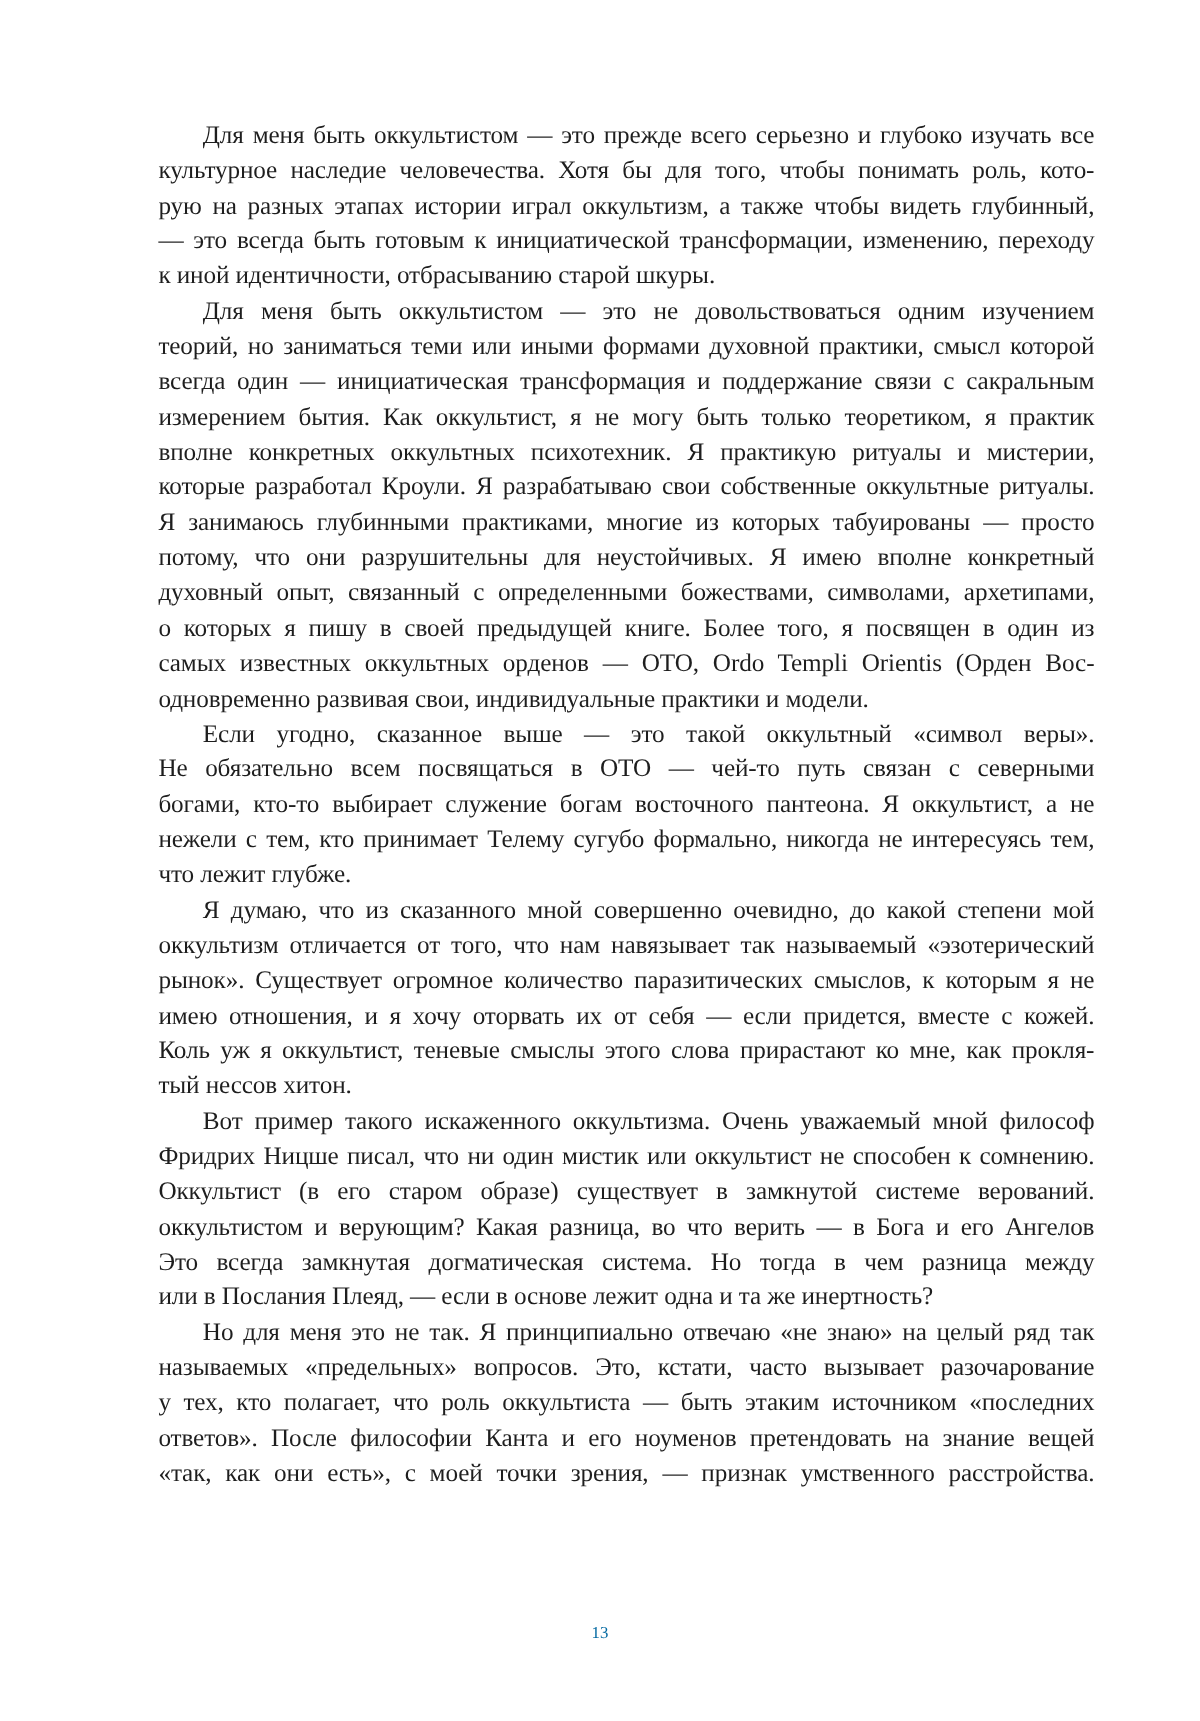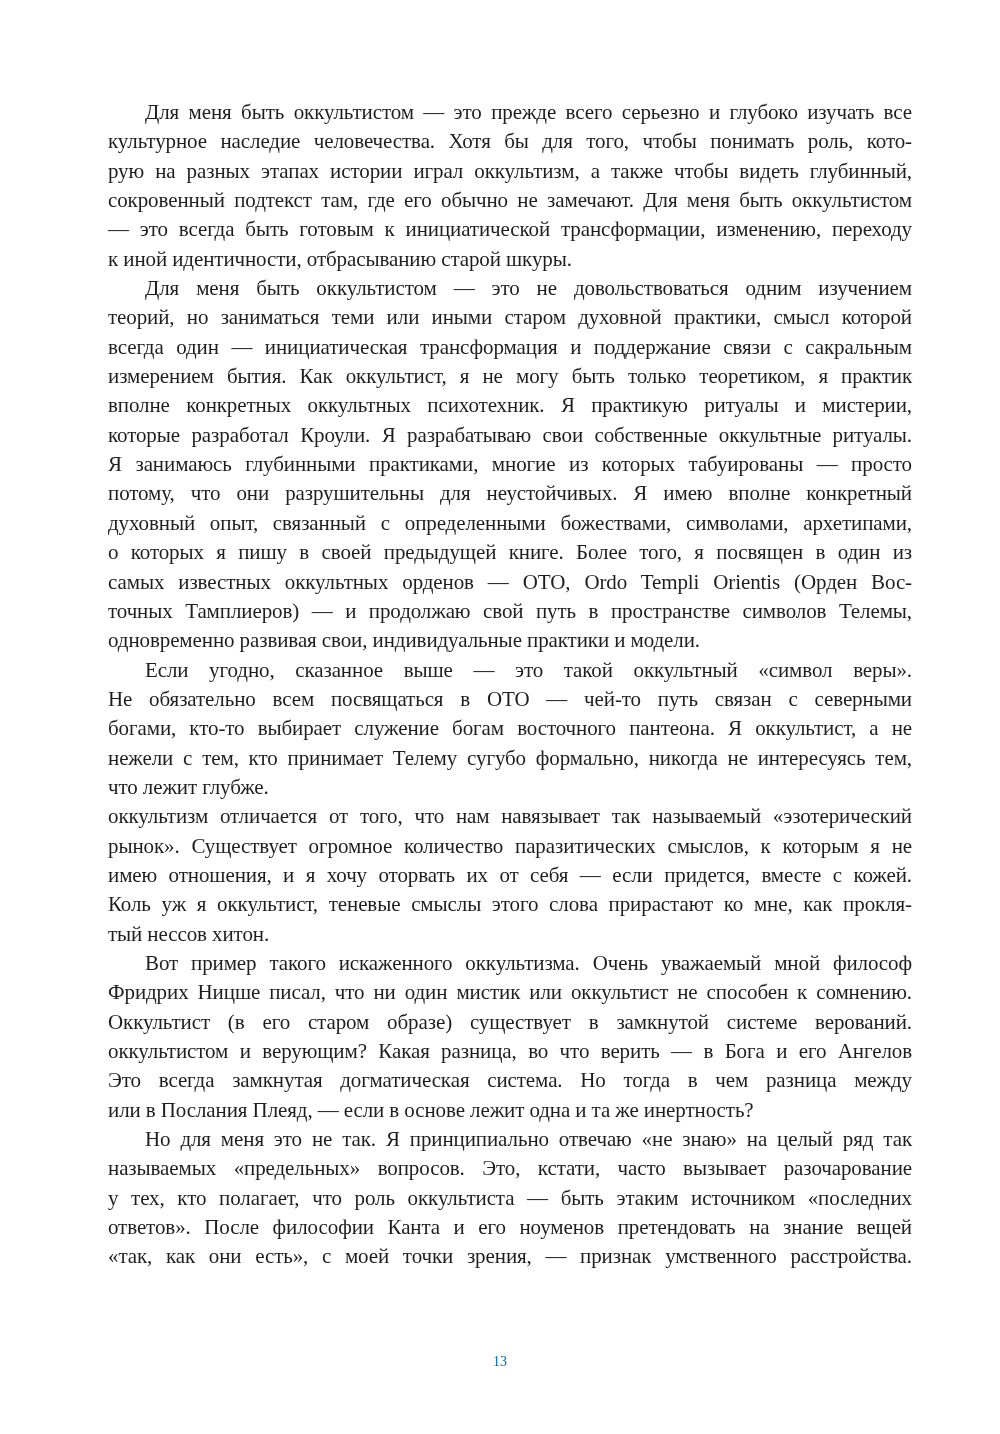--- a/index.html
+++ b/index.html
@@ -32,20 +32,21 @@
       line-height: 29.35px;
     }
     .line {
       display: block;
       white-space: nowrap;
       text-align: justify;
       text-align-last: justify;
       height: 29.35px;
       overflow: visible;
       letter-spacing: -0.1px;
+      margin-left: 24px;
     }
     .line.indent {
       padding-left: 37px;
     }
     .line.last {
       text-align-last: left;
     }
     .page-number {
       position: absolute;
       left: 0;
@@ -60,50 +61,49 @@
 </head>
 <body>
 
 <div class="page">
   <div class="text-block">
 
     <div>
       <span class="line indent">Для меня быть оккультистом — это прежде всего серьезно и глубоко изучать все</span>
       <span class="line">культурное наследие человечества. Хотя бы для того, чтобы понимать роль, кото-</span>
       <span class="line">рую на разных этапах истории играл оккультизм, а также чтобы видеть глубинный,</span>
-      <span class="line">сокровенный подтекст там, где его обычно не замечают. Для меня быть оккультистом</span>
       <span class="line">— это всегда быть готовым к инициатической трансформации, изменению, переходу</span>
       <span class="line last">к иной идентичности, отбрасыванию старой шкуры.</span>
     </div>
 
     <div>
       <span class="line indent">Для меня быть оккультистом — это не довольствоваться одним изучением</span>
-      <span class="line">теорий, но заниматься теми или иными старом духовной практики, смысл которой</span>
+      <span class="line">теорий, но заниматься теми или иными формами духовной практики, смысл которой</span>
       <span class="line">всегда один — инициатическая трансформация и поддержание связи с сакральным</span>
       <span class="line">измерением бытия. Как оккультист, я не могу быть только теоретиком, я практик</span>
       <span class="line">вполне конкретных оккультных психотехник. Я практикую ритуалы и мистерии,</span>
       <span class="line">которые разработал Кроули. Я разрабатываю свои собственные оккультные ритуалы.</span>
       <span class="line">Я занимаюсь глубинными практиками, многие из которых табуированы — просто</span>
       <span class="line">потому, что они разрушительны для неустойчивых. Я имею вполне конкретный</span>
       <span class="line">духовный опыт, связанный с определенными божествами, символами, архетипами,</span>
       <span class="line">о которых я пишу в своей предыдущей книге. Более того, я посвящен в один из</span>
       <span class="line">самых известных оккультных орденов — ОТО, Ordo Templi Orientis (Орден Вос-</span>
-      <span class="line">точных Тамплиеров) — и продолжаю свой путь в пространстве символов Телемы,</span>
       <span class="line last">одновременно развивая свои, индивидуальные практики и модели.</span>
     </div>
 
     <div>
       <span class="line indent">Если угодно, сказанное выше — это такой оккультный «символ веры».</span>
       <span class="line">Не обязательно всем посвящаться в ОТО — чей-то путь связан с северными</span>
       <span class="line">богами, кто-то выбирает служение богам восточного пантеона. Я оккультист, а не</span>
       <span class="line">нежели с тем, кто принимает Телему сугубо формально, никогда не интересуясь тем,</span>
       <span class="line last">что лежит глубже.</span>
     </div>
 
     <div>
+      <span class="line indent">Я думаю, что из сказанного мной совершенно очевидно, до какой степени мой</span>
       <span class="line">оккультизм отличается от того, что нам навязывает так называемый «эзотерический</span>
       <span class="line">рынок». Существует огромное количество паразитических смыслов, к которым я не</span>
       <span class="line">имею отношения, и я хочу оторвать их от себя — если придется, вместе с кожей.</span>
       <span class="line">Коль уж я оккультист, теневые смыслы этого слова прирастают ко мне, как прокля-</span>
       <span class="line last">тый нессов хитон.</span>
     </div>
 
     <div>
       <span class="line indent">Вот пример такого искаженного оккультизма. Очень уважаемый мной философ</span>
       <span class="line">Фридрих Ницше писал, что ни один мистик или оккультист не способен к сомнению.</span>

